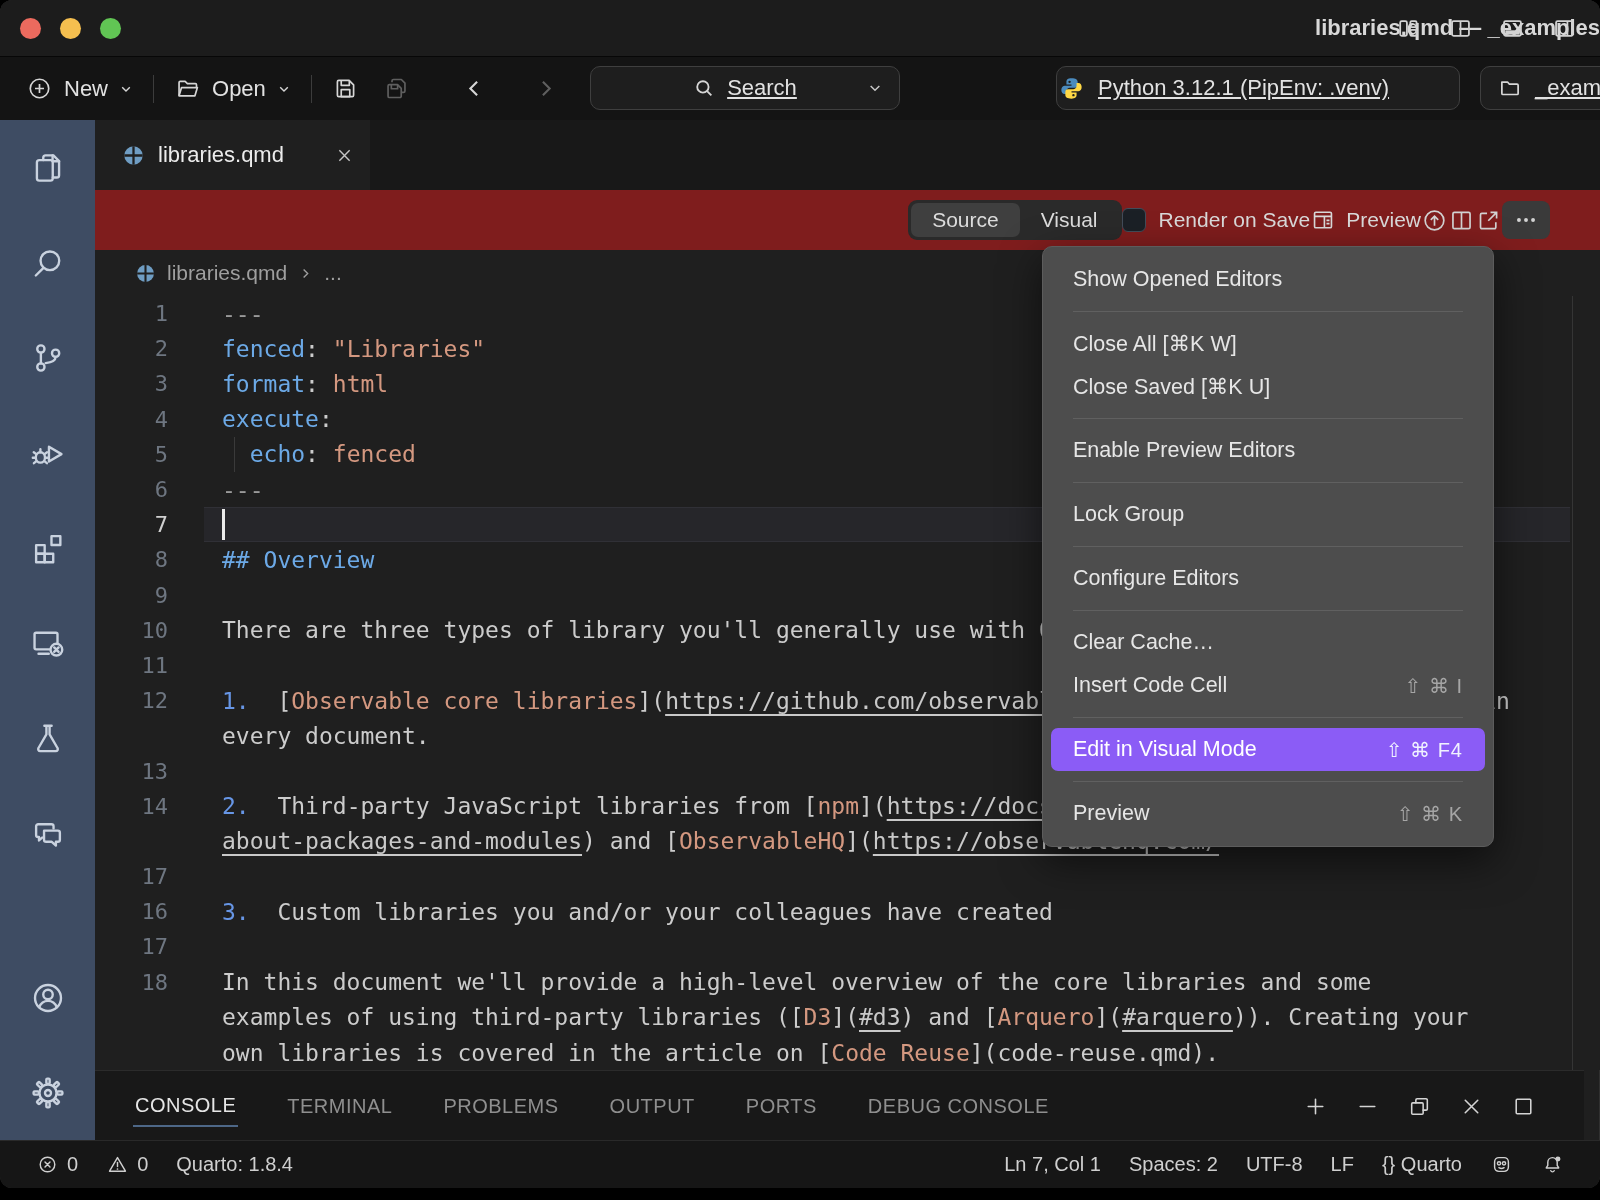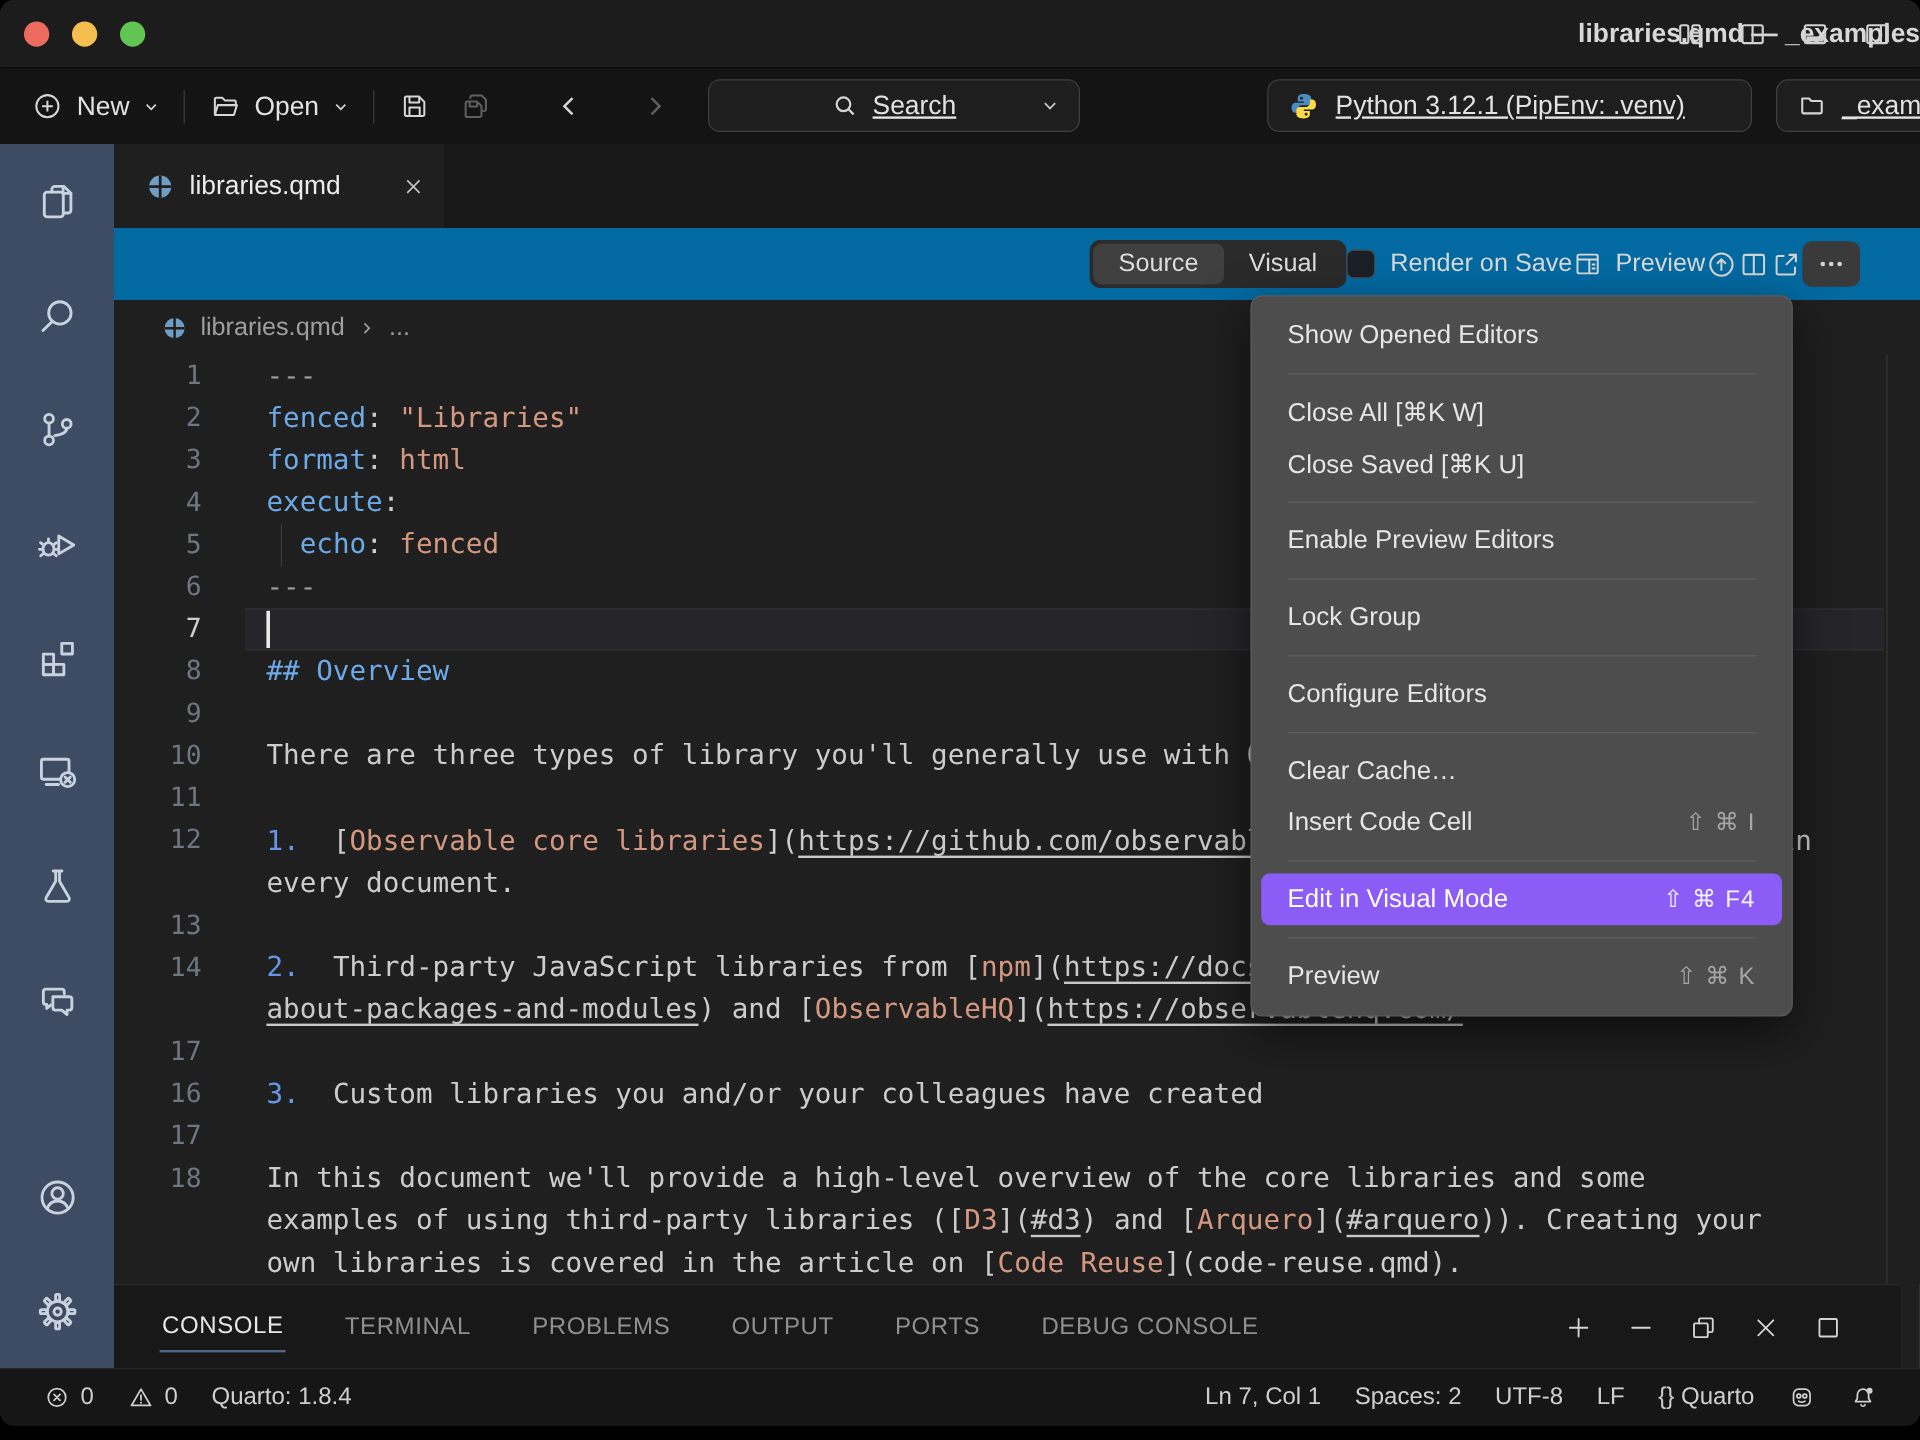--- a/index.html
+++ b/index.html
@@ -20,36 +20,36 @@
   .toolbar{position:absolute;left:0;top:57px;right:0;height:63px;background:#141414;border-bottom:1px solid #060606;}
   .t-left{position:absolute;left:26px;top:0;height:63px;display:flex;align-items:center;color:#e2e2e2;font-size:22px;}
   .t-group{display:flex;align-items:center;gap:11px;}
   .t-sep{width:1px;height:28px;background:#3c3c3c;margin:0 20px;}
   .t-ico{color:#d6d6d6;display:flex;align-items:center;}
   .dim{color:#5f5f5f;}
   .pill{position:absolute;top:9px;height:44px;border:1px solid #3f3f3f;background:#1e1e1e;border-radius:10px;
         display:flex;align-items:center;color:#e2e2e2;font-size:22px;box-sizing:border-box;text-decoration:underline;}
   .search-pill{left:590px;width:310px;justify-content:center;gap:12px;}
   .search-pill .chev{position:absolute;right:16px;color:#c8c8c8;}
-  .py-pill{left:1056px;width:404px;padding-left:15px;gap:12px;}
+  .py-pill{left:1056px;width:404px;gap:12px;}
   .folder-pill{left:1480px;width:160px;padding-left:16px;gap:12px;}
 
   
   .activitybar{position:absolute;left:0;top:120px;width:95px;height:1020px;background:#3E4C63;display:flex;
                flex-direction:column;align-items:center;}
   .ab-item{width:95px;height:95px;display:flex;align-items:center;justify-content:center;color:#c9d2df;}
   .ab-spacer{flex:1;}
 
   
   .editor{position:absolute;left:95px;top:120px;right:0;height:950px;background:#1f1f1f;}
   .tabstrip{position:absolute;left:0;top:0;right:0;height:70px;background:#181818;display:flex;}
   .tab{width:275px;background:#1f1f1f;display:flex;align-items:center;gap:13px;padding:0 16px 0 27px;box-sizing:border-box;}
   .tab-label{color:#ececec;font-size:22px;flex:1;}
   .tab-close{color:#c4c4c4;display:flex;}
-  .actions{position:absolute;left:0;top:70px;right:0;height:60px;background:#0369a1;display:flex;align-items:center;
+  .actions{position:absolute;left:0;top:70px;right:0;height:60px;background:#7f1d1d;display:flex;align-items:center;
            justify-content:flex-end;padding-right:50px;color:#d3d3d3;text-align:right;}
   .segmented{display:flex;background:#2a2a2a;border-radius:9px;padding:3px;font-size:21px;}
   .seg{padding:5px 21px;color:#dcdcdc;border-radius:7px;}
   .seg.on{background:#3f3f3f;}
   .chk-group{display:flex;align-items:center;gap:13px;font-size:21px;color:#d9d9d9;}
   .checkbox{width:24px;height:24px;border:1.5px solid #424c59;border-radius:6px;background:#1b2026;box-sizing:border-box;}
   .act-label-group{display:flex;align-items:center;gap:10px;font-size:21px;color:#d9d9d9;}
   .more-btn{width:48px;height:38px;border-radius:8px;background:#3a3a3a;display:flex;align-items:center;justify-content:center;}
   .breadcrumb{position:absolute;left:0;top:130px;right:0;height:46px;display:flex;align-items:center;gap:11px;
               padding-left:40px;color:#9f9f9f;font-size:21px;}

